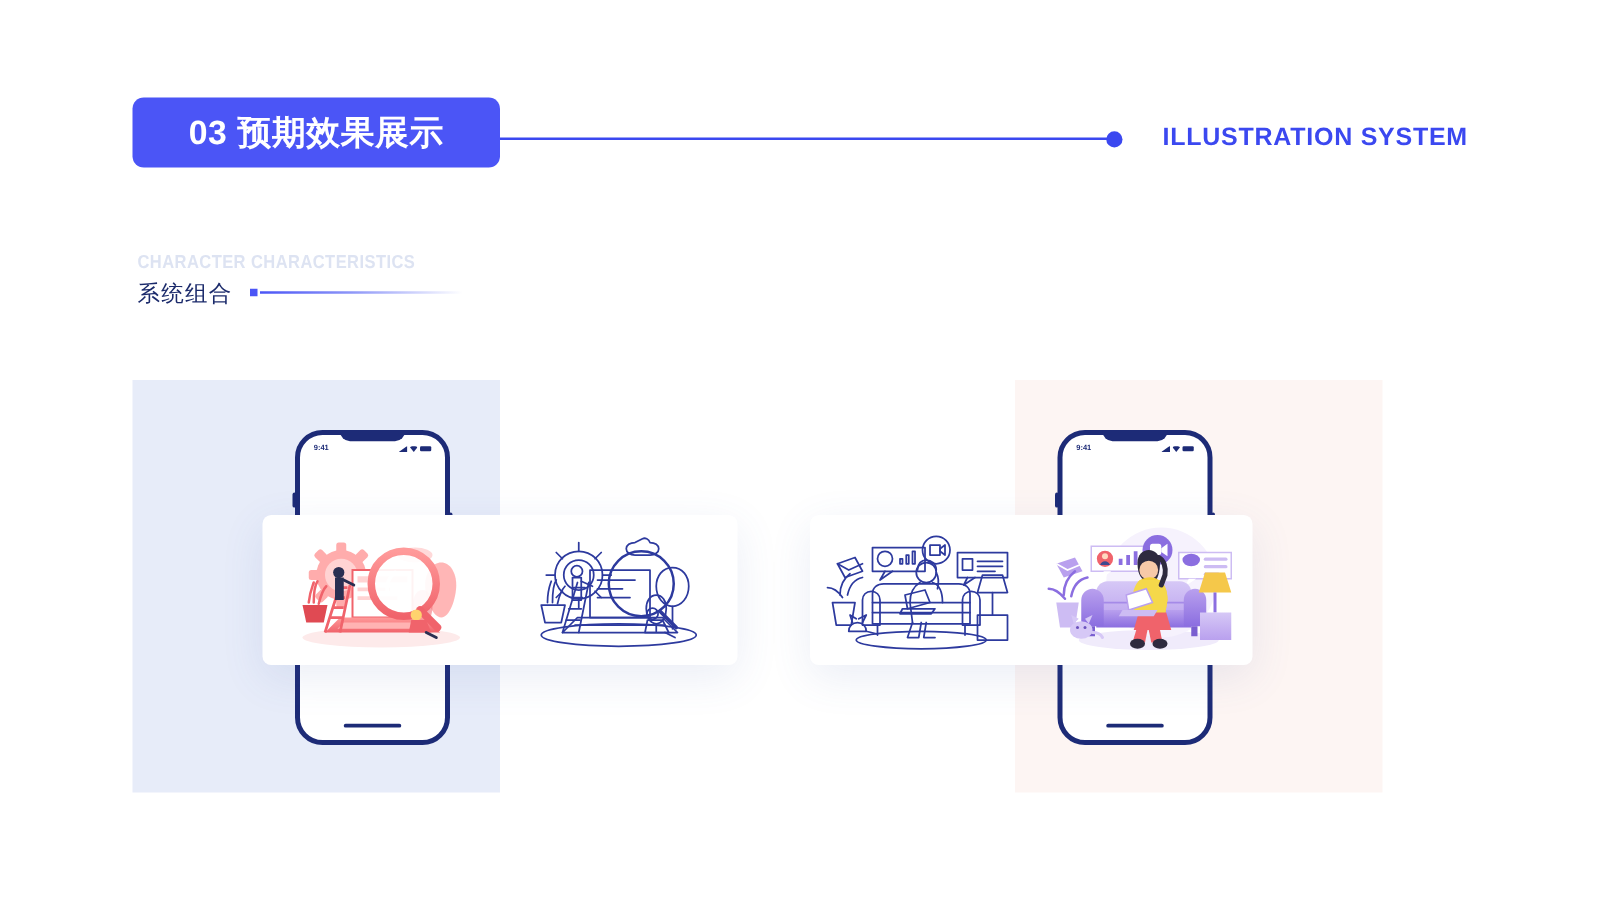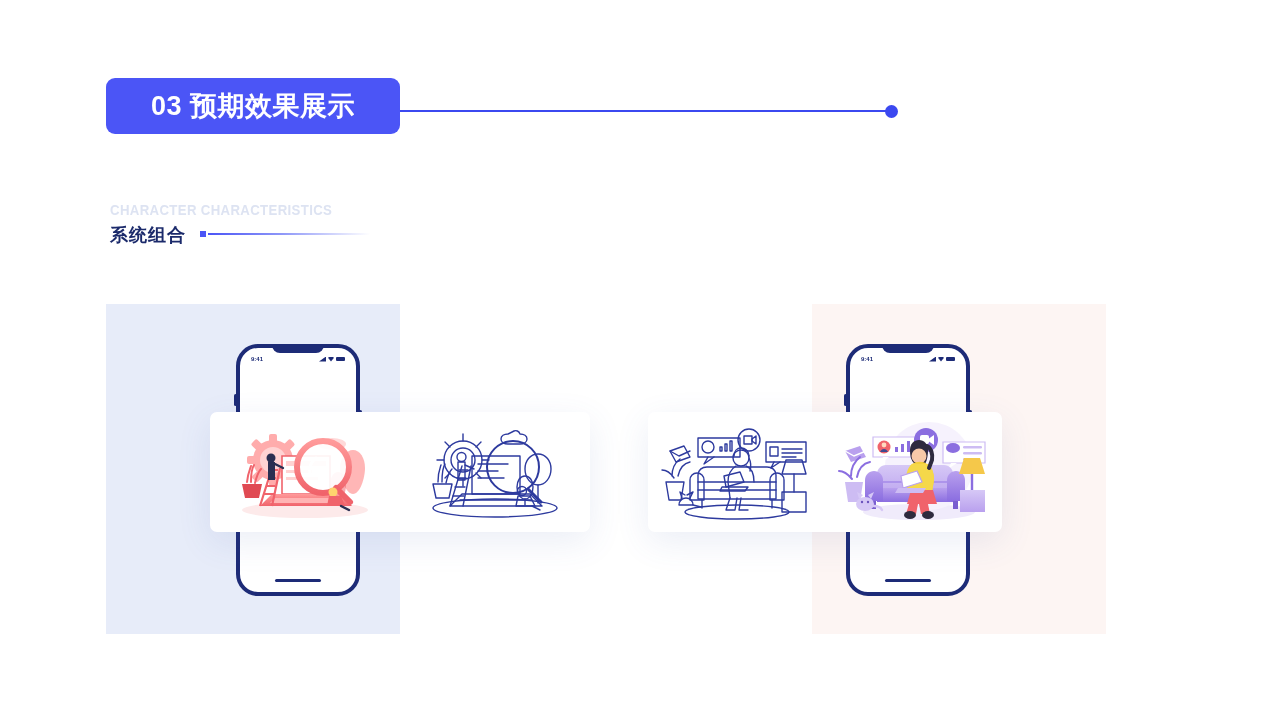--- a/index.html
+++ b/index.html
@@ -54,21 +54,21 @@
     font-weight: bold;
     letter-spacing: 0.4px;
     transform: scaleX(0.88);
     transform-origin: left center;
     white-space: nowrap;
   }
   .sub-cn {
     position: absolute; left: 110px; top: 223px;
     color: #1b2a6b;
     font-size: 18px;
-    font-weight: bold;
+    font-weight: normal;
     letter-spacing: 1px;
     white-space: nowrap;
   }
   .sub-dot {
     position: absolute; left: 200px; top: 231px;
     width: 6px; height: 6px;
     background: #4b55f6;
   }
   .sub-line {
     position: absolute; left: 208px; top: 233px;
@@ -148,20 +148,21 @@
 </head>
 <body>
 
 <div id="page">
 
   <div class="section-badge">
     <span class="section-badge-text">03 预期效果展示</span>
   </div>
   <div class="header-rule"></div>
   <div class="header-dot"></div>
+  <div class="header-kicker">ILLUSTRATION SYSTEM</div>
 
   <div class="sub-en">CHARACTER CHARACTERISTICS</div>
   <div class="sub-cn">系统组合</div>
   <div class="sub-dot"></div>
   <div class="sub-line"></div>
 
   <div class="panel panel-left"></div>
   <div class="panel panel-right"></div>
 
   <div class="phone phone-left">

